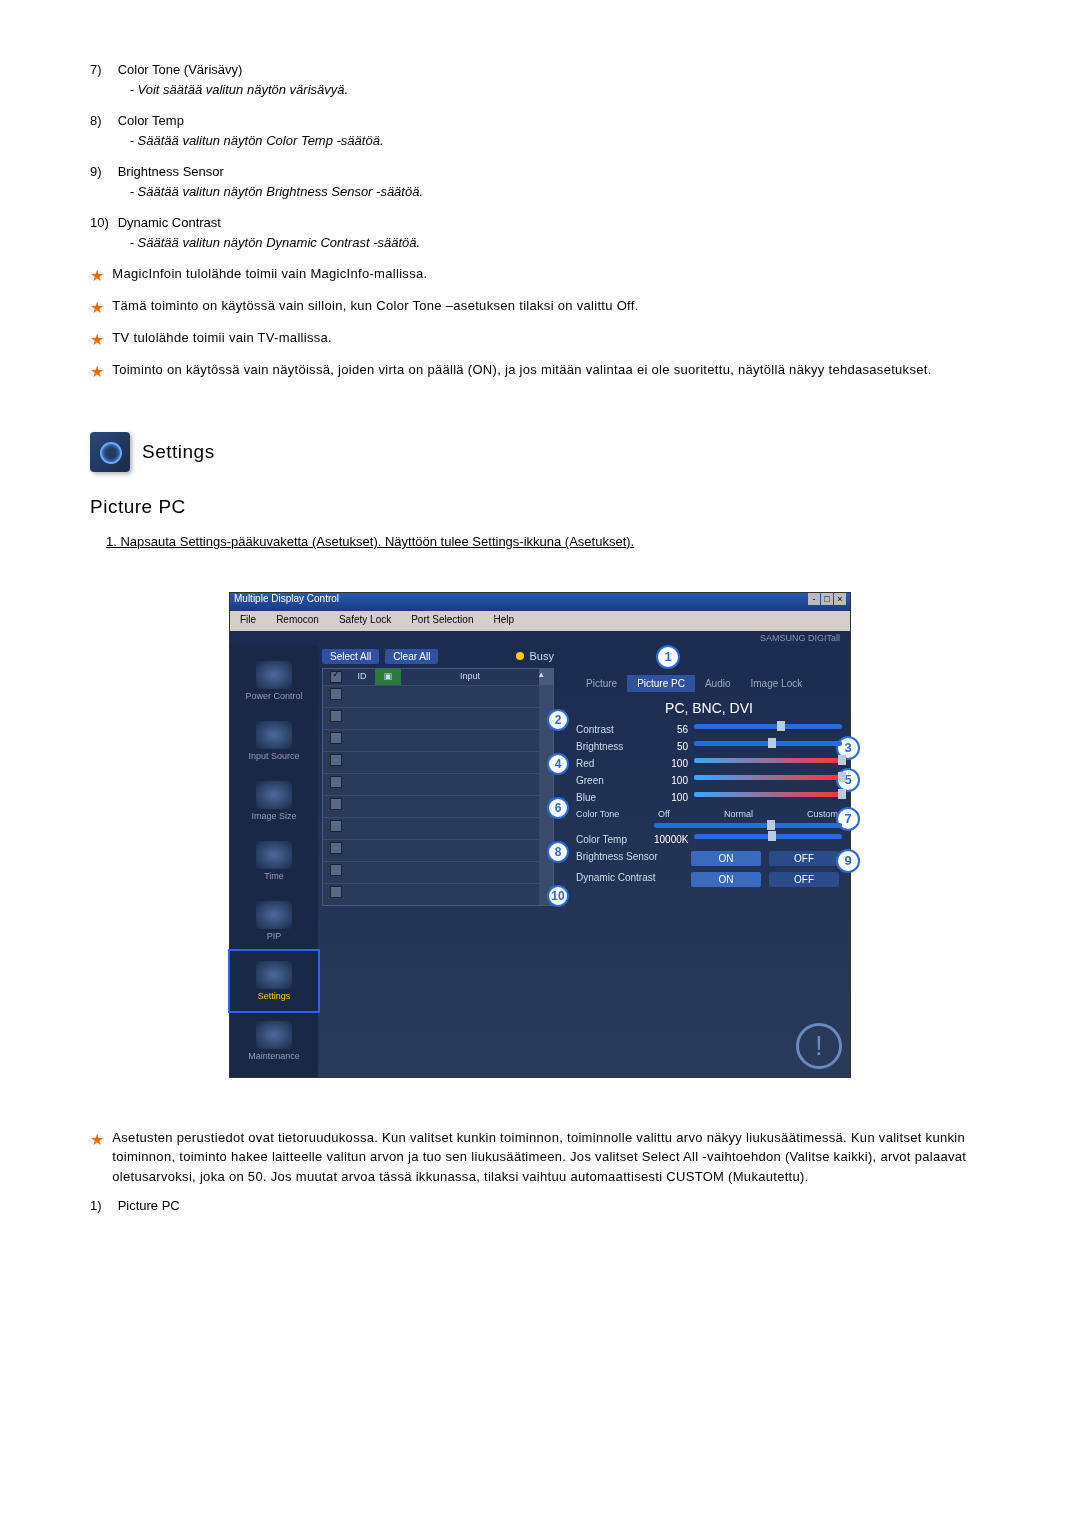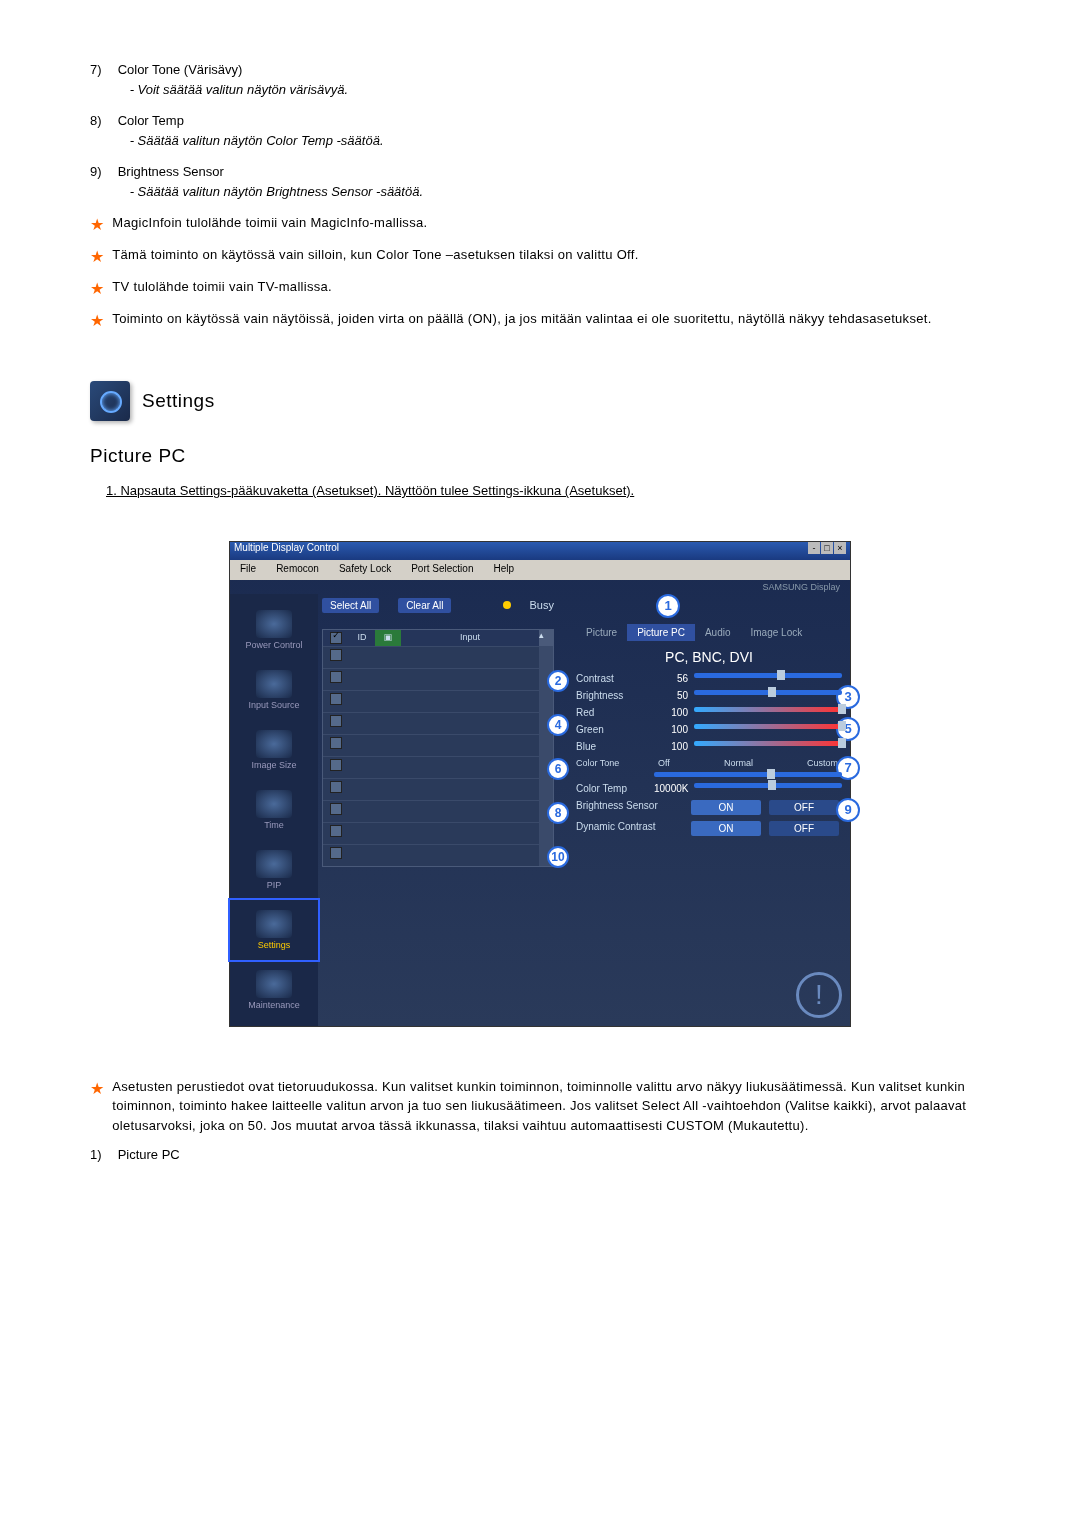--- a/index.html
+++ b/index.html
@@ -156,22 +156,22 @@
     background: radial-gradient(#4a6a9a, #1a2a4a);
     border-radius: 4px;
   }
   .mid-panel {
     width: 232px;
     padding: 4px;
   }
   .mid-top {
     display: flex;
     align-items: center;
-    gap: 19px;
-    margin-bottom: 16px;
+    gap: 6px;
+    margin-bottom: 4px;
   }
   .btn {
     background: #3050a0;
     color: #fff;
     font-size: 10px;
     padding: 2px 8px;
     border-radius: 2px;
   }
   .busy-dot {
     width: 8px;
@@ -387,20 +387,27 @@
       <span class="sub-line">- Säätää valitun näytön Color Temp -säätöä.</span>
     </span>
   </div>
   <div class="list-item">
     <span class="list-num">9)</span>
     <span class="list-content">
       <span>Brightness Sensor</span><br>
       <span class="sub-line">- Säätää valitun näytön Brightness Sensor -säätöä.</span>
     </span>
   </div>
+  <div class="list-item">
+    <span class="list-num">10)</span>
+    <span class="list-content">
+      <span>Dynamic Contrast</span><br>
+      <span class="sub-line">- Säätää valitun näytön Dynamic Contrast -säätöä.</span>
+    </span>
+  </div>
 </div>
 
 <div>
   <div class="star-item">
     <span class="star-icon">★</span>
     <span class="star-text">MagicInfoin tulolähde toimii vain MagicInfo-mallissa.</span>
   </div>
   <div class="star-item">
     <span class="star-icon">★</span>
     <span class="star-text">Tämä toiminto on käytössä vain silloin, kun Color Tone –asetuksen tilaksi on valittu Off.</span>
@@ -431,21 +438,21 @@
     </span>
   </div>
   <div class="menubar">
     <span>File</span>
     <span>Remocon</span>
     <span>Safety Lock</span>
     <span>Port Selection</span>
     <span>Help</span>
   </div>
   <div class="brandbar">
-    <span>SAMSUNG Display</span>
+    <span>SAMSUNG DIGITall</span>
   </div>
   <div class="app-body">
     <div class="leftnav">
       <div class="nav-item"><div class="nav-icon"></div><span>Power Control</span></div>
       <div class="nav-item"><div class="nav-icon"></div><span>Input Source</span></div>
       <div class="nav-item"><div class="nav-icon"></div><span>Image Size</span></div>
       <div class="nav-item"><div class="nav-icon"></div><span>Time</span></div>
       <div class="nav-item"><div class="nav-icon"></div><span>PIP</span></div>
       <div class="nav-item active"><div class="nav-icon"></div><span>Settings</span></div>
       <div class="nav-item"><div class="nav-icon"></div><span>Maintenance</span></div>

